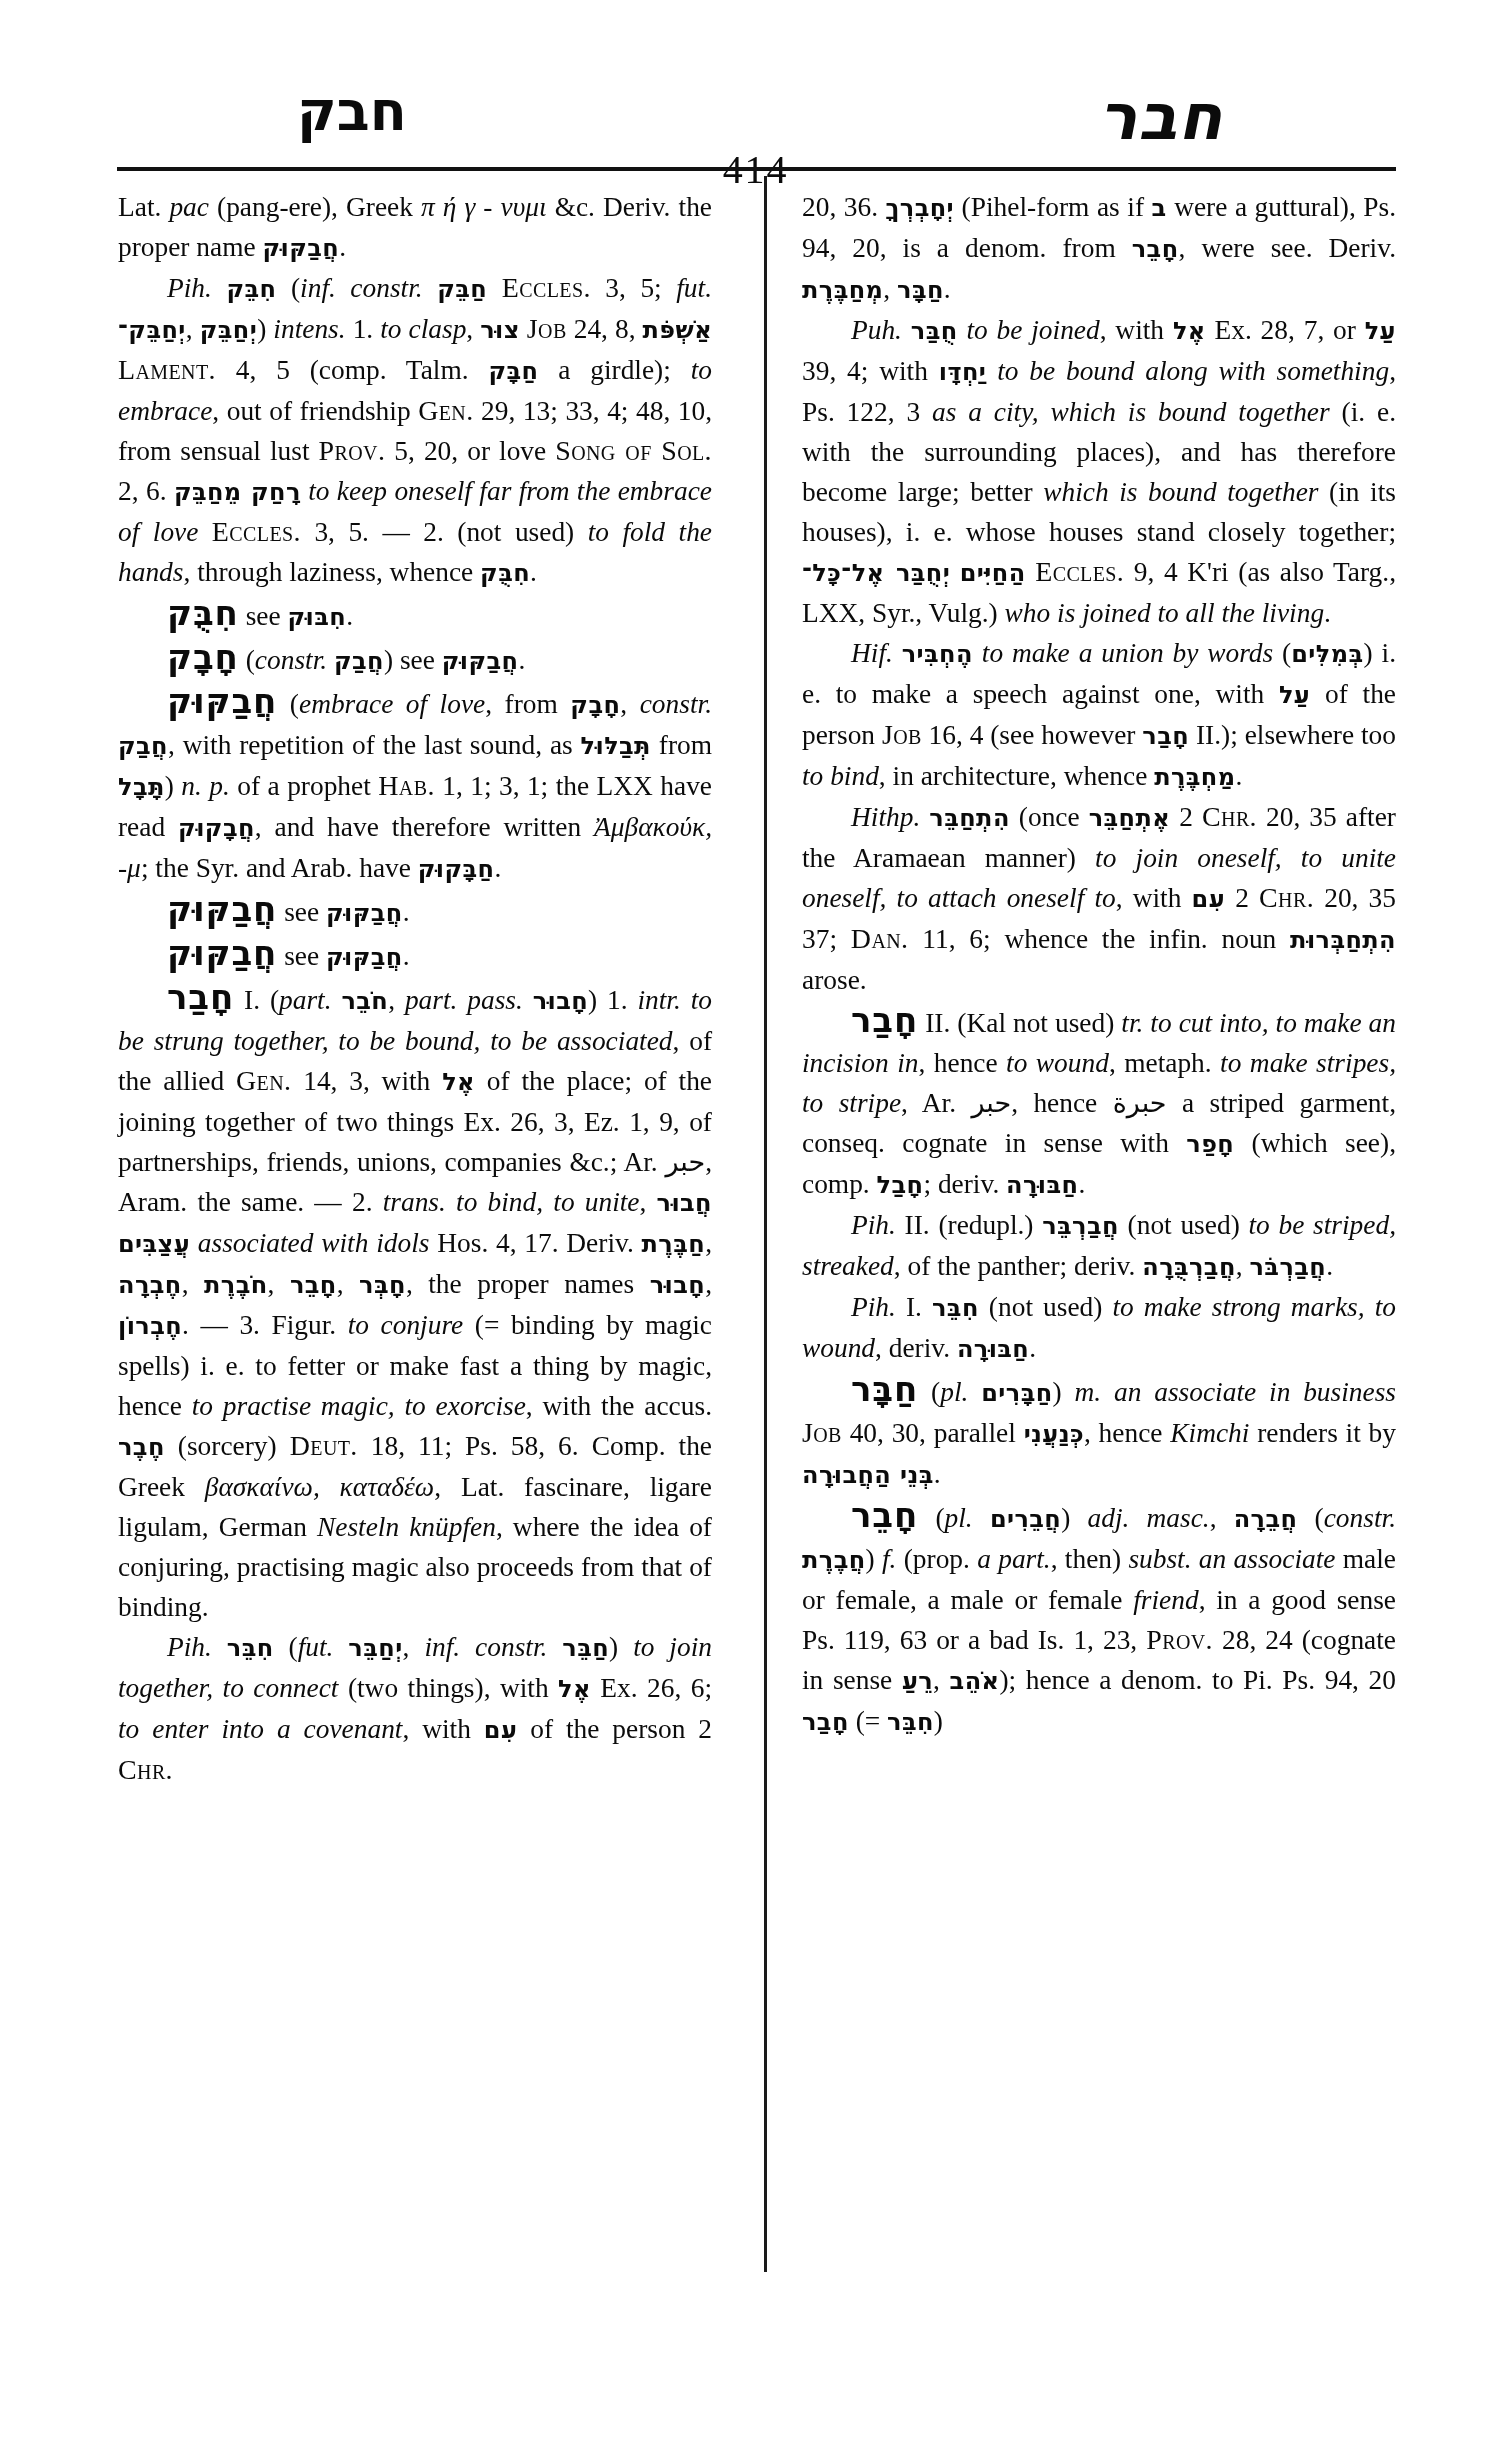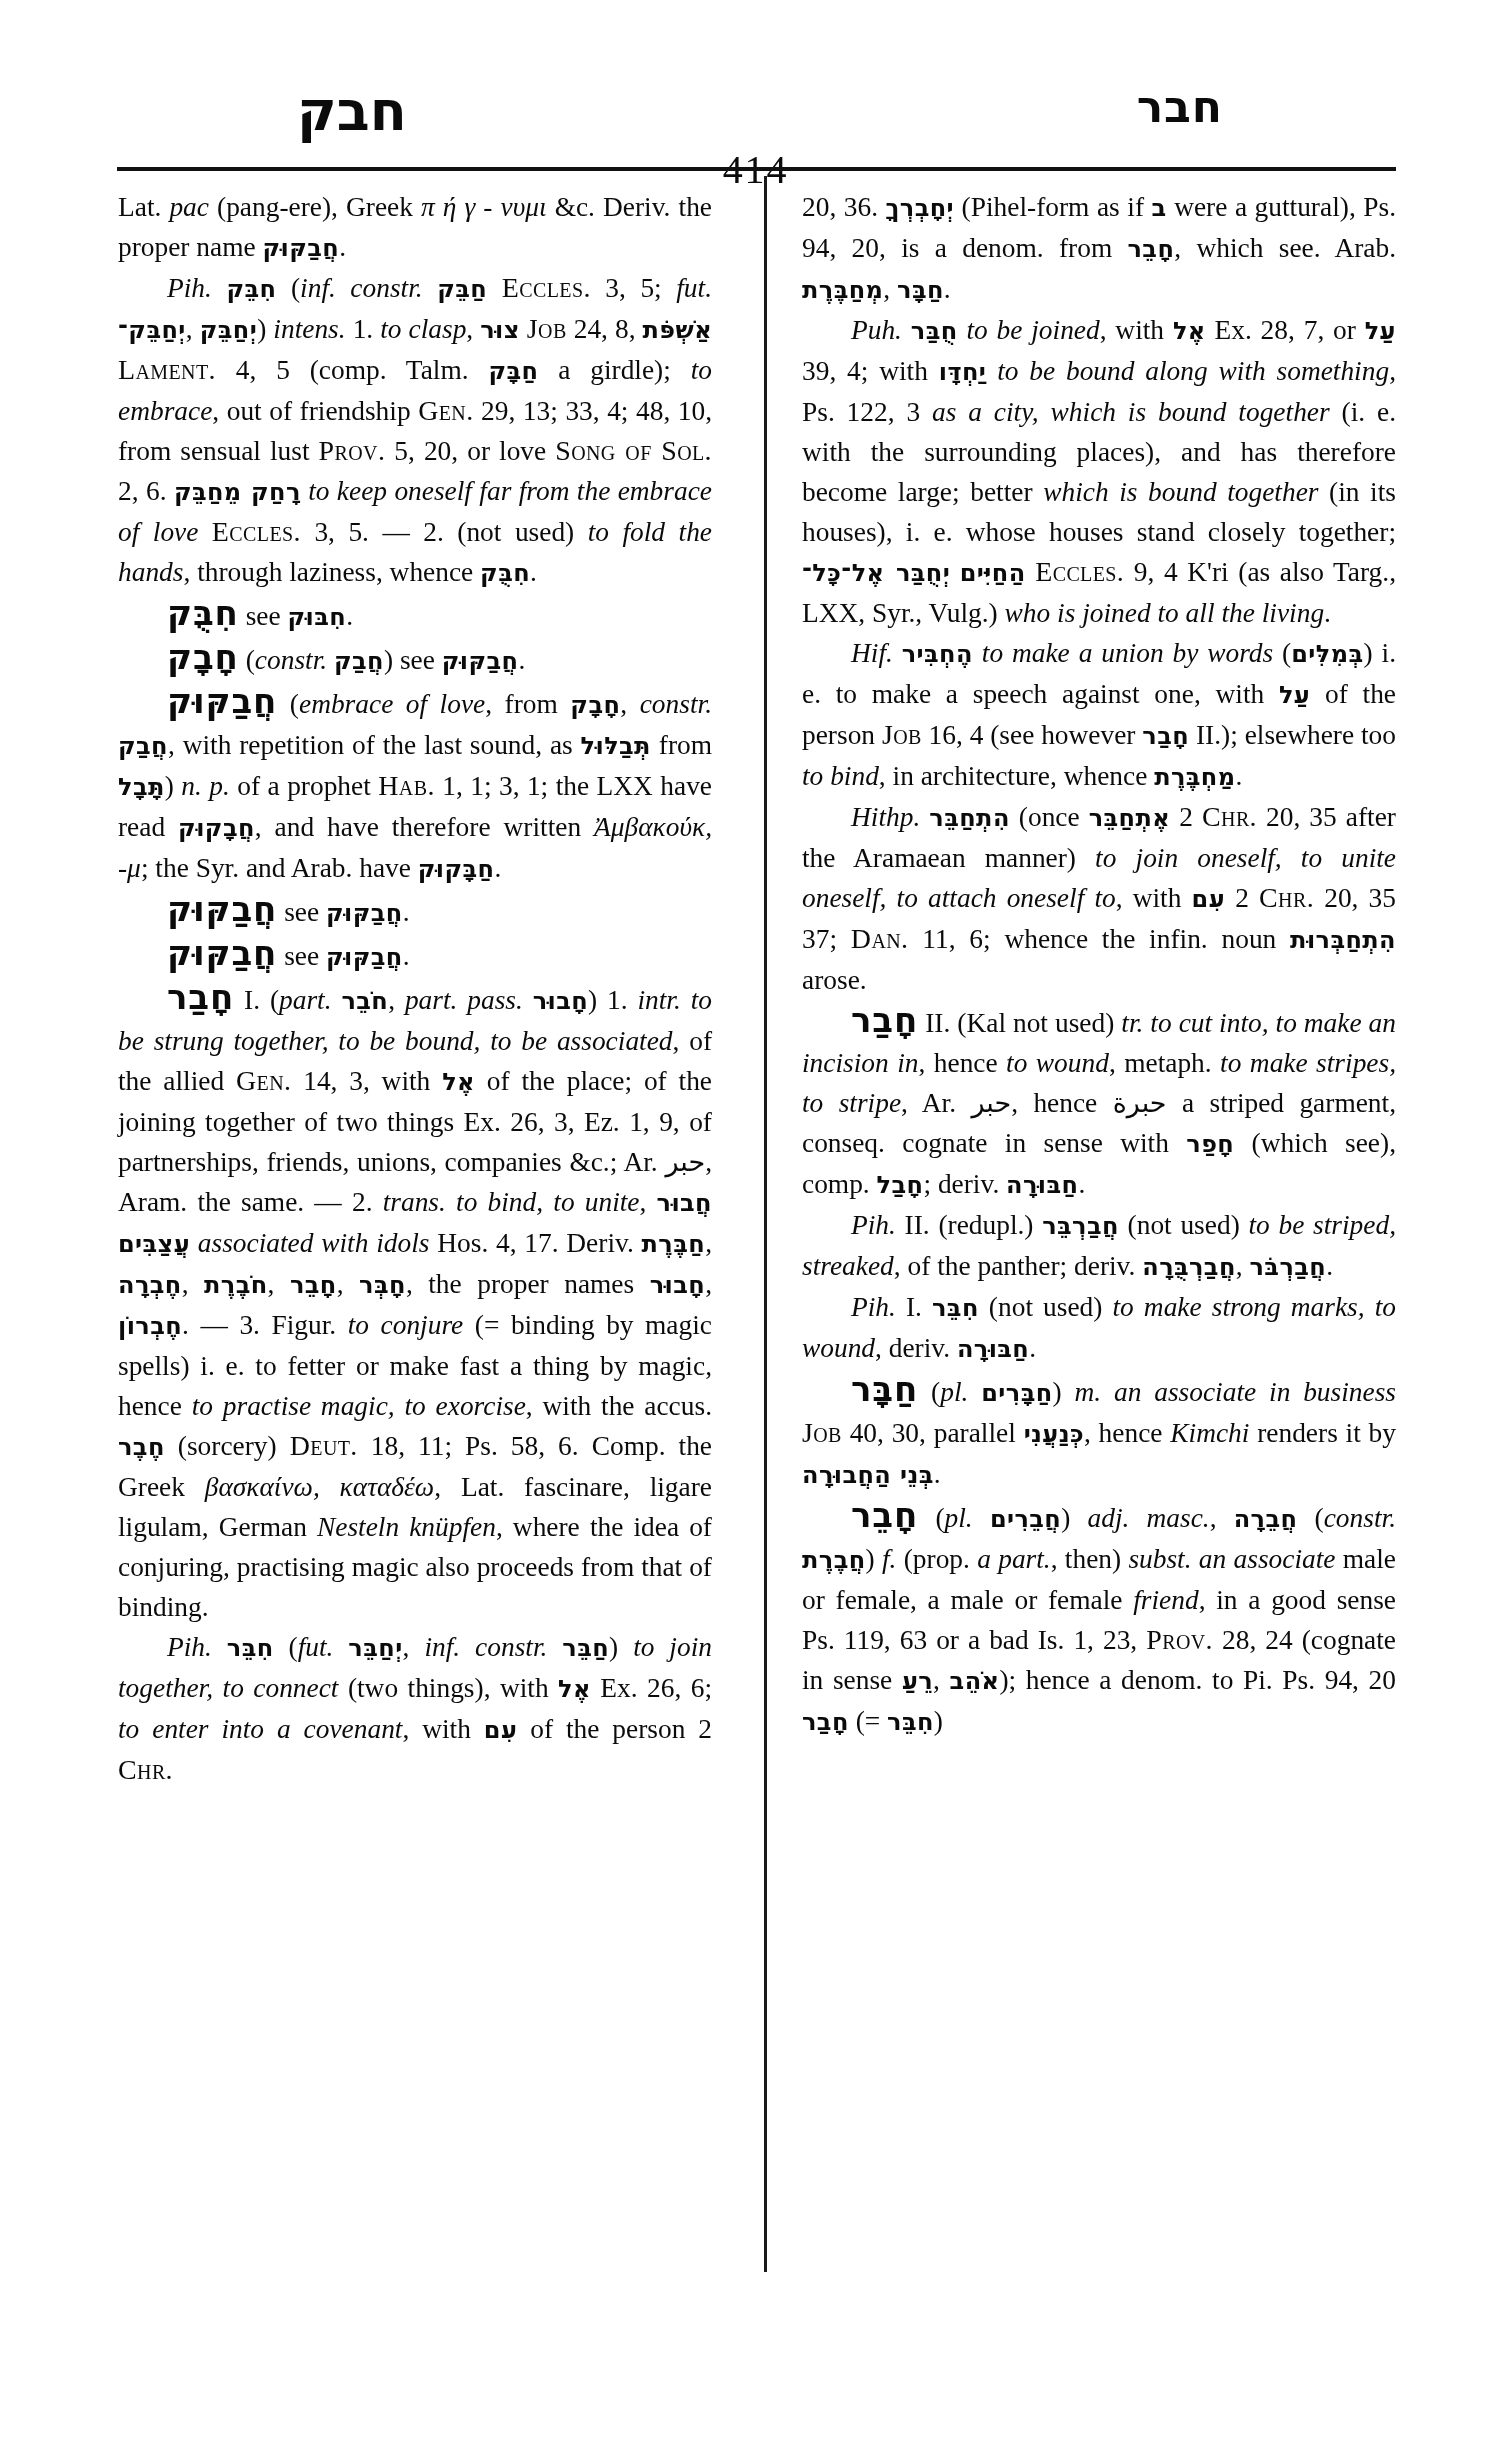--- a/index.html
+++ b/index.html
@@ -46,24 +46,25 @@
     top: 10.8px;
     text-align: center;
     font-size: 40px;
     letter-spacing: 1.8px;
     margin-top: 45px;
   }
   .runhead .hw-right {
     position: absolute;
     right: 171px;
     top: -5.4px;
-    font-size: 44px;
+    font-size: 64px;
     line-height: 1;
     font-weight: 700;
     direction: rtl;
+    font-style: italic;
   }
   .rule {
     position: absolute;
     left: 117px;
     top: 167px;
     width: 1279px;
     height: 3.6px;
     background: #111;
   }
 
@@ -143,21 +144,21 @@
       <p class="para"><span class="it">Pih.</span><span> </span><span class="heb">חִבֵּק</span><span> (</span><span class="it">inf. constr.</span><span> </span><span class="heb">חַבֵּק</span><span> </span><span class="sc">Eccles.</span><span> 3, 5; </span><span class="it">fut.</span><span> </span><span class="heb">יְחַבֵּק־</span><span>, </span><span class="heb">יְחַבֵּק</span><span>) </span><span class="it">intens.</span><span> 1. </span><span class="it">to clasp</span><span>, </span><span class="heb">צוּר</span><span> </span><span class="sc">Job</span><span> 24, 8, </span><span class="heb">אַשְׁפֹּת</span><span> </span><span class="sc">Lament.</span><span> 4, 5 (comp. Talm. </span><span class="heb">חַבָּק</span><span> a girdle); </span><span class="it">to embrace</span><span>, out of friendship </span><span class="sc">Gen.</span><span> 29, 13; 33, 4; 48, 10, from sensual lust </span><span class="sc">Prov.</span><span> 5, 20, or love </span><span class="sc">Song of Sol.</span><span> 2, 6. </span><span class="heb">רָחַק מֵחַבֵּק</span><span> </span><span class="it">to keep oneself far from the embrace of love</span><span> </span><span class="sc">Eccles.</span><span> 3, 5. — 2. (not used) </span><span class="it">to fold the hands</span><span>, through laziness, whence </span><span class="heb">חִבֻּק</span><span>.</span></p>
       <p class="para"><span class="heb-big">חִבֻּק</span><span> see </span><span class="heb">חִבּוּק</span><span>.</span></p>
       <p class="para"><span class="heb-big">חָבָק</span><span> (</span><span class="it">constr.</span><span> </span><span class="heb">חֲבַק</span><span>) see </span><span class="heb">חֲבַקּוּק</span><span>.</span></p>
       <p class="para"><span class="heb-big">חֲבַקּוּק</span><span> (</span><span class="it">embrace of love</span><span>, from </span><span class="heb">חָבָק</span><span>, </span><span class="it">constr.</span><span> </span><span class="heb">חֲבַק</span><span>, with repetition of the last sound, as </span><span class="heb">תְּבַלּוּל</span><span> from </span><span class="heb">תָּבָל</span><span>) </span><span class="it">n. p.</span><span> of a prophet </span><span class="sc">Hab.</span><span> 1, 1; 3, 1; the LXX have read </span><span class="heb">חֲבָקוּק</span><span>, and have therefore written </span><span class="gr">Ἀμβακούκ, -μ</span><span>; the Syr. and Arab. have </span><span class="heb">חַבָּקוּק</span><span>.</span></p>
       <p class="para"><span class="heb-big">חֲבַקּוּק</span><span> see </span><span class="heb">חֲבַקּוּק</span><span>.</span></p>
       <p class="para"><span class="heb-big">חֲבַקּוּק</span><span> see </span><span class="heb">חֲבַקּוּק</span><span>.</span></p>
       <p class="para"><span class="heb-big">חָבַר</span><span> I. (</span><span class="it">part.</span><span> </span><span class="heb">חֹבֵר</span><span>, </span><span class="it">part. pass.</span><span> </span><span class="heb">חָבוּר</span><span>) 1. </span><span class="it">intr. to be strung together, to be bound, to be associated</span><span>, of the allied </span><span class="sc">Gen.</span><span> 14, 3, with </span><span class="heb">אֶל</span><span> of the place; of the joining together of two things Ex. 26, 3, Ez. 1, 9, of partnerships, friends, unions, companies &amp;c.; Ar. </span><span class="ar">حبر</span><span>, Aram. the same. — 2. </span><span class="it">trans. to bind, to unite</span><span>, </span><span class="heb">חֲבוּר עֲצַבִּים</span><span> </span><span class="it">associated with idols</span><span> Hos. 4, 17. Deriv. </span><span class="heb">חַבֶּרֶת</span><span>, </span><span class="heb">חֶבְרָה</span><span>, </span><span class="heb">חֹבֶרֶת</span><span>, </span><span class="heb">חָבֵר</span><span>, </span><span class="heb">חָבְּר</span><span>, the proper names </span><span class="heb">חָבוּר</span><span>, </span><span class="heb">חֶבְרוֹן</span><span>. — 3. Figur. </span><span class="it">to conjure</span><span> (= binding by magic spells) i. e. to fetter or make fast a thing by magic, hence </span><span class="it">to practise magic, to exorcise</span><span>, with the accus. </span><span class="heb">חֶבֶר</span><span> (sorcery) </span><span class="sc">Deut.</span><span> 18, 11; Ps. 58, 6. Comp. the Greek </span><span class="gr">βασκαίνω, καταδέω</span><span>, Lat. fascinare, ligare ligulam, German </span><span class="it">Nesteln knüpfen</span><span>, where the idea of conjuring, practising magic also proceeds from that of binding.</span></p>
       <p class="para"><span class="it">Pih.</span><span> </span><span class="heb">חִבֵּר</span><span> (</span><span class="it">fut.</span><span> </span><span class="heb">יְחַבֵּר</span><span>, </span><span class="it">inf. constr.</span><span> </span><span class="heb">חַבֵּר</span><span>) </span><span class="it">to join together, to connect</span><span> (two things), with </span><span class="heb">אֶל</span><span> Ex. 26, 6; </span><span class="it">to enter into a covenant</span><span>, with </span><span class="heb">עִם</span><span> of the person 2 </span><span class="sc">Chr.</span></p>
     </div>
   <div class="col col-right" id="col-right">
-      <p class="cont"><span>20, 36. </span><span class="heb">יְחָבְרְךָ</span><span> (Pihel-form as if </span><span class="heb">ב</span><span> were a guttural), Ps. 94, 20, is a denom. from </span><span class="heb">חָבֵר</span><span>, which see. Arab. </span><span class="heb">מְחַבֶּרֶת</span><span>, </span><span class="heb">חַבָּר</span><span>.</span></p>
+      <p class="cont"><span>20, 36. </span><span class="heb">יְחָבְרְךָ</span><span> (Pihel-form as if </span><span class="heb">ב</span><span> were a guttural), Ps. 94, 20, is a denom. from </span><span class="heb">חָבֵר</span><span>, were see. Deriv. </span><span class="heb">מְחַבֶּרֶת</span><span>, </span><span class="heb">חַבָּר</span><span>.</span></p>
       <p class="para"><span class="it">Puh.</span><span> </span><span class="heb">חֻבַּר</span><span> </span><span class="it">to be joined</span><span>, with </span><span class="heb">אֶל</span><span> Ex. 28, 7, or </span><span class="heb">עַל</span><span> 39, 4; with </span><span class="heb">יַחְדָּו</span><span> </span><span class="it">to be bound along with something</span><span>, Ps. 122, 3 </span><span class="it">as a city, which is bound together</span><span> (i. e. with the surrounding places), and has therefore become large; better </span><span class="it">which is bound together</span><span> (in its houses), i. e. whose houses stand closely together; </span><span class="heb">יְחֻבַּר אֶל־כָּל־</span><span> </span><span class="heb">הַחַיִּים</span><span> </span><span class="sc">Eccles.</span><span> 9, 4 K'ri (as also Targ., LXX, Syr., Vulg.) </span><span class="it">who is joined to all the living</span><span>.</span></p>
       <p class="para"><span class="it">Hif.</span><span> </span><span class="heb">הֶחְבִּיר</span><span> </span><span class="it">to make a union by words</span><span> (</span><span class="heb">בְּמִלִּים</span><span>) i. e. to make a speech against one, with </span><span class="heb">עַל</span><span> of the person </span><span class="sc">Job</span><span> 16, 4 (see however </span><span class="heb">חָבַר</span><span> II.); elsewhere too </span><span class="it">to bind</span><span>, in architecture, whence </span><span class="heb">מַחְבֶּרֶת</span><span>.</span></p>
       <p class="para"><span class="it">Hithp.</span><span> </span><span class="heb">הִתְחַבֵּר</span><span> (once </span><span class="heb">אֶתְחַבֵּר</span><span> 2 </span><span class="sc">Chr.</span><span> 20, 35 after the Aramaean manner) </span><span class="it">to join oneself, to unite oneself, to attach oneself to</span><span>, with </span><span class="heb">עִם</span><span> 2 </span><span class="sc">Chr.</span><span> 20, 35 37; </span><span class="sc">Dan.</span><span> 11, 6; whence the infin. noun </span><span class="heb">הִתְחַבְּרוּת</span><span> arose.</span></p>
       <p class="para"><span class="heb-big">חָבַר</span><span> II. (Kal not used) </span><span class="it">tr. to cut into, to make an incision in</span><span>, hence </span><span class="it">to wound</span><span>, metaph. </span><span class="it">to make stripes, to stripe</span><span>, Ar. </span><span class="ar">حبر</span><span>, hence </span><span class="ar">حبرة</span><span> a striped garment, conseq. cognate in sense with </span><span class="heb">חָפַר</span><span> (which see), comp. </span><span class="heb">חָבַל</span><span>; deriv. </span><span class="heb">חַבּוּרָה</span><span>.</span></p>
       <p class="para"><span class="it">Pih.</span><span> II. (redupl.) </span><span class="heb">חֲבַרְבֵּר</span><span> (not used) </span><span class="it">to be striped, streaked</span><span>, of the panther; deriv. </span><span class="heb">חֲבַרְבֻּרָה</span><span>, </span><span class="heb">חֲבַרְבֹּר</span><span>.</span></p>
       <p class="para"><span class="it">Pih.</span><span> I. </span><span class="heb">חִבֵּר</span><span> (not used) </span><span class="it">to make strong marks, to wound</span><span>, deriv. </span><span class="heb">חַבּוּרָה</span><span>.</span></p>
       <p class="para"><span class="heb-big">חַבָּר</span><span> (</span><span class="it">pl.</span><span> </span><span class="heb">חַבָּרִים</span><span>) </span><span class="it">m. an associate in business</span><span> </span><span class="sc">Job</span><span> 40, 30, parallel </span><span class="heb">כְּנַעֲנִי</span><span>, hence </span><span class="it">Kimchi</span><span> renders it by </span><span class="heb">בְּנֵי הַחֲבוּרָה</span><span>.</span></p>
       <p class="para"><span class="heb-big">חָבֵר</span><span> (</span><span class="it">pl.</span><span> </span><span class="heb">חֲבֵרִים</span><span>) </span><span class="it">adj. masc.</span><span>, </span><span class="heb">חֲבֵרָה</span><span> (</span><span class="it">constr.</span><span> </span><span class="heb">חֲבֶרֶת</span><span>) </span><span class="it">f.</span><span> (prop. </span><span class="it">a part.</span><span>, then) </span><span class="it">subst. an associate</span><span> male or female, a male or female </span><span class="it">friend</span><span>, in a good sense Ps. 119, 63 or a bad Is. 1, 23, </span><span class="sc">Prov.</span><span> 28, 24 (cognate in sense </span><span class="heb">רֵעַ</span><span>, </span><span class="heb">אֹהֵב</span><span>); hence a denom. to Pi. Ps. 94, 20 </span><span class="heb">חָבַר</span><span> (= </span><span class="heb">חִבֵּר</span><span>)</span></p>
     </div>
 

